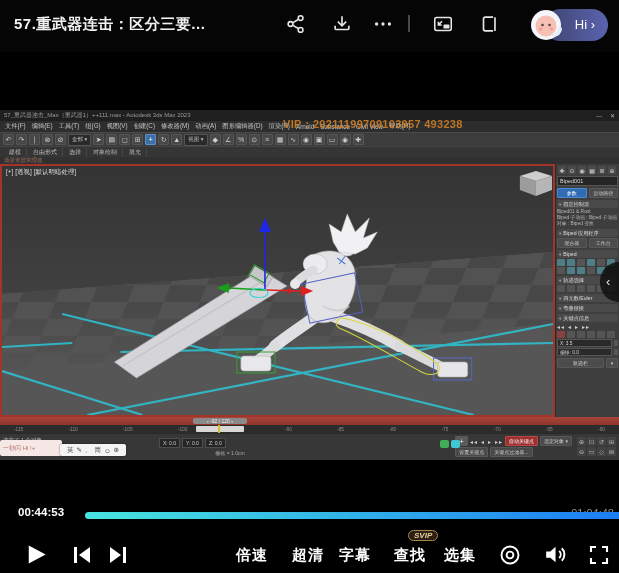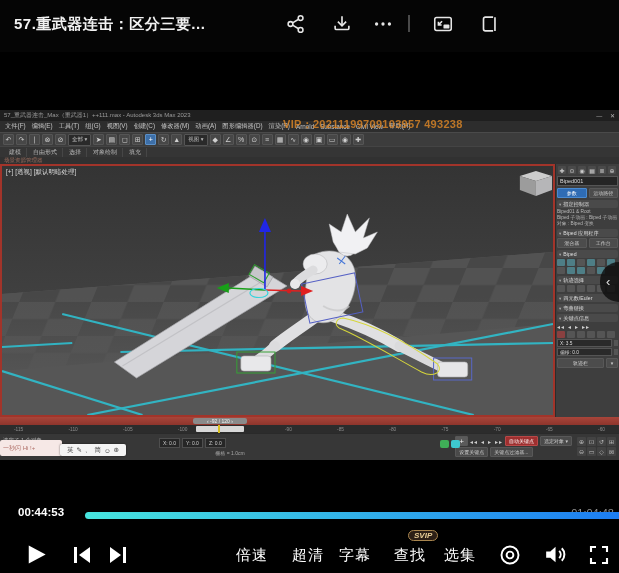--- a/index.html
+++ b/index.html
@@ -94,21 +94,21 @@
   #wmark{position:absolute;left:283px;top:117px;font-size:11px;font-weight:bold;color:rgba(221,134,38,.82);
          letter-spacing:.3px;z-index:8;white-space:nowrap;}
   #wmark2{position:absolute;left:440px;top:440px;z-index:8;display:flex;gap:2px;}
   #wmark2 i{width:9px;height:8px;border-radius:2px;display:block;}
   
   #curtime{position:absolute;left:18px;top:506px;font-size:11.5px;font-weight:bold;color:#fff;z-index:22;}
   #durtime{position:absolute;right:5px;top:507px;font-size:11px;color:#8f8f8f;z-index:21;}
   #progress{position:absolute;left:85px;top:512px;width:534px;height:7px;border-radius:4px 0 0 4px;
             background:linear-gradient(90deg,#47e5de,#1d7df2);z-index:22;cursor:pointer;}
   .pctl{position:absolute;cursor:pointer;z-index:23;}
-  .ptext{position:absolute;top:546px;font-size:15px;color:#fff;font-weight:400;cursor:pointer;z-index:23;letter-spacing:1px;}
+  .ptext{position:absolute;top:546px;font-size:15px;color:#fff;font-weight:700;cursor:pointer;z-index:23;letter-spacing:1px;}
   #svip{position:absolute;left:408px;top:530px;padding:0px 5px;background:#2c1f16;border:1px solid #a8854e;
         border-radius:7px;font-size:8px;font-style:italic;font-weight:bold;color:#e8cd96;z-index:24;}
   #eptab{position:absolute;right:0;top:262px;width:19px;height:40px;background:rgba(12,12,12,.8);
          border-radius:20px 0 0 20px;z-index:25;cursor:pointer;}
   #eptab span{position:absolute;left:6px;top:12px;font-size:13px;color:#e0e0e0;}
 </style>
 </head>
 <body>
 
 <header id="topbar">
@@ -143,20 +143,33 @@
       <rect x="12.5" y="12.5" width="6.5" height="4.5" rx="1" fill="#e6e6e6" stroke="none"></rect>
       <path d="M11 9 L7 13 M7 9.5 V13 H10.5"></path>
     </svg>
   </span>
   <span class="topicon" style="left:478px">
     <svg viewBox="0 0 24 24" fill="none" stroke="#e6e6e6" stroke-width="1.8">
       <path d="M16.5 4.5 H8 a2 2 0 0 0 -2 2 v11 a2 2 0 0 0 2 2 h8.5"></path>
       <line x1="18.5" y1="4.5" x2="18.5" y2="19.5"></line>
     </svg>
   </span>
+  <div id="avatarpill">
+    <div id="pillbg"></div>
+    <svg width="40" height="40" style="position:absolute;left:-2px;top:-1px">
+      <circle cx="20" cy="19" r="15" fill="#f4f6fb"></circle>
+      <circle cx="20" cy="20" r="10.5" fill="#f6c0b4"></circle>
+      <circle cx="16.5" cy="19" r="1.3" fill="#5a4440"></circle>
+      <circle cx="23.5" cy="19" r="1.3" fill="#5a4440"></circle>
+      <circle cx="14.5" cy="23" r="1.8" fill="#f09890" opacity=".8"></circle>
+      <circle cx="25.5" cy="23" r="1.8" fill="#f09890" opacity=".8"></circle>
+      <path d="M28 29 q5 -1 6 -6" stroke="#e8ecf6" stroke-width="4" fill="none" stroke-linecap="round"></path>
+    </svg>
+    <span id="hilabel">Hi ›</span>
+  </div>
 </header>
 
 <div id="maxwin">
   <div id="mtitlebar">
     <span class="wt">57_重武器连击_Max（重武器1）++111.max - Autodesk 3ds Max 2023</span>
     <span class="wbtns">
       <span>—</span>
       <span>✕</span>
     </span>
   </div>

